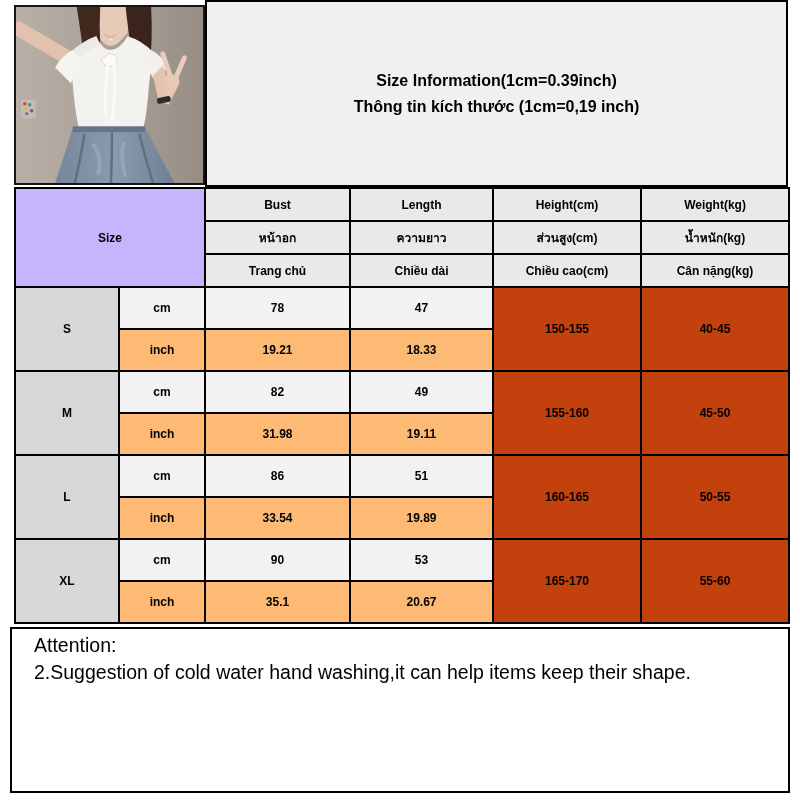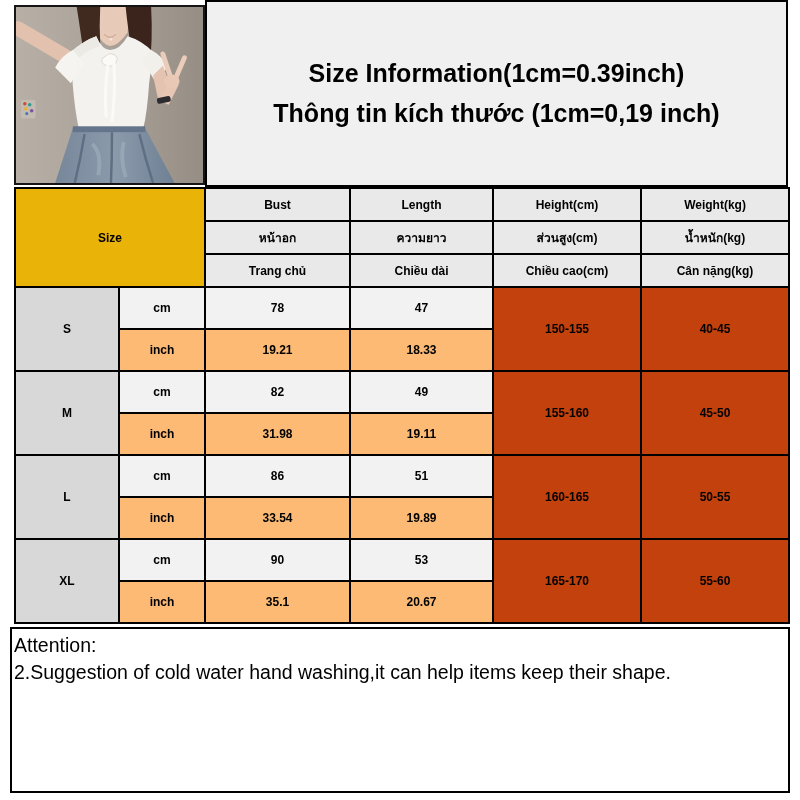--- a/index.html
+++ b/index.html
@@ -11,44 +11,44 @@
   .photo{
     position:absolute;left:14px;top:5px;width:191px;height:180px;
     border:2px solid #151515;box-sizing:border-box;background:#aaa298;
   }
   .photo svg{display:block;width:100%;height:100%;}
   
   .titlebox{
     position:absolute;left:205px;top:0;width:583px;height:187px;
     background:#f0f0f0;border:2px solid #000;box-sizing:border-box;
     display:flex;flex-direction:column;justify-content:center;align-items:center;
-    text-align:center;font-weight:bold;font-size:25px;line-height:1.58;
+    text-align:center;font-weight:bold;font-size:16px;line-height:1.58;
   }
   
   table.size{
     position:absolute;left:14px;top:187px;width:774px;
     border-collapse:collapse;table-layout:fixed;
   }
   table.size td{
     border:2px solid #000;text-align:center;vertical-align:middle;
     padding:0;font-weight:bold;font-size:12px;overflow:hidden;white-space:nowrap;
   }
   tr.hrow{height:33px;}
   tr.brow{height:42px;}
-  td.corner{background:#eab308;font-size:37px;}
+  td.corner{background:#c4b5fd;font-size:37px;}
   td.chead{background:#e9e9e9;}
   td.csize{background:#d8d8d8;font-size:21px;}
   td.ccm{background:#f2f2f2;}
   td.cinch{background:#fdba74;}
   td.cmerge{background:#c2410c;margin-top:25px;}
   
   .attention{
     position:absolute;left:10px;top:627px;width:780px;height:166px;
     border:2px solid #000;box-sizing:border-box;background:#fff;
-    font-size:19.5px;line-height:27px;padding:3px 2px;
+    font-size:19.5px;line-height:27px;padding:3px 22px;
   }
 </style>
 </head>
 <body>
 
 <div class="page">
 
   <div class="photo">
     <svg viewBox="0 0 191 180" preserveAspectRatio="none">
       <defs>

